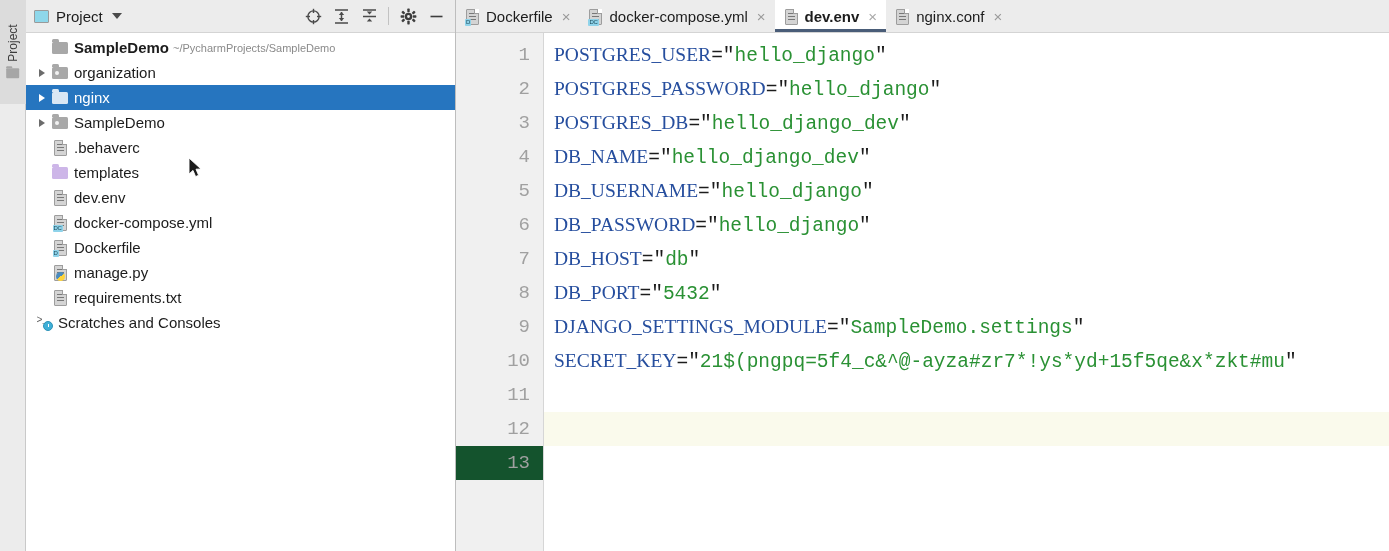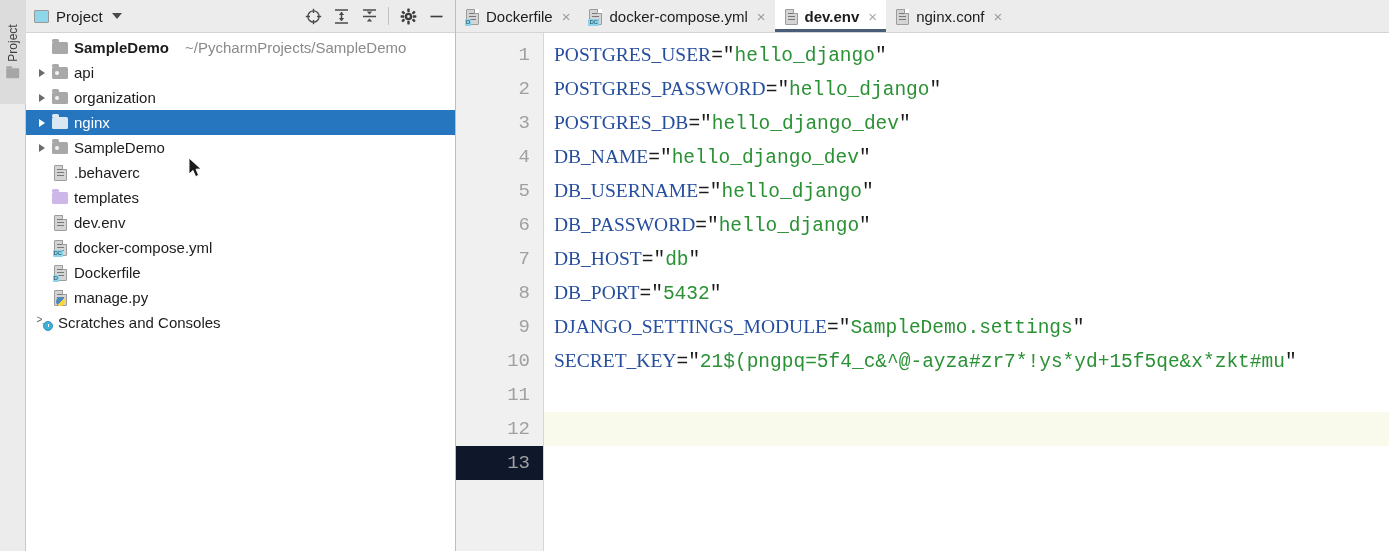--- a/index.html
+++ b/index.html
@@ -153,22 +153,22 @@
     border-left: 6px solid #6b6b6b;
   }
   .row.selected .arrow i { border-left-color: #ffffff; }
   .arrow.empty i { border: none; }
 
   .ico { width: 20px; height: 25px; display:flex; align-items:center; justify-content:center; flex:none; margin-right: 4px;}
   .label { line-height: 25px; }
   .label.bold { font-weight: bold; }
   .path {
     color: #8a8a8a;
-    margin-left: 16px;
-    font-size: 15px;
+    margin-left: 4px;
+    font-size: 11px;
   }
 
   
   .folder {
     width: 16px; height: 12px;
     background: #a8a8a8;
     border-radius: 1.5px;
     position: relative;
   }
   .folder::before {
@@ -341,21 +341,21 @@
   }
   .gnum {
     height: 34px;
     line-height: 34px;
     text-align: right;
     padding-right: 13px;
     font-family: "Liberation Mono", monospace;
     font-size: 19px;
     color: #a0a0a0;
   }
-  .gnum.caret { background: #0f172a; }
+  .gnum.caret { background: #14532d; }
   .code {
     flex: 1;
     padding-top: 5px;
     min-width: 0;
     overflow: hidden;
     position: relative;
   }
   .cline {
     height: 34px;
     line-height: 34px;
@@ -449,29 +449,20 @@
         <span class="arrow empty">
             <i></i>
           </span>
         <span class="ico">
             <span class="folder"></span>
           </span>
         <span class="label bold">SampleDemo</span>
         <span class="path">~/PycharmProjects/SampleDemo</span>
       </div>
 
-      <div class="row">
-        <span class="arrow">
-            <i></i>
-          </span>
-        <span class="ico">
-            <span class="folder src"></span>
-          </span>
-        <span class="label">api</span>
-      </div>
 
       <div class="row">
         <span class="arrow">
             <i></i>
           </span>
         <span class="ico">
             <span class="folder src"></span>
           </span>
         <span class="label">organization</span>
       </div>
@@ -567,20 +558,32 @@
         <span class="ico">
             <span class="file">
               <span class="lines"></span>
               <span class="corner"></span>
               <span class="pysnake"></span>
             </span>
           </span>
         <span class="label">manage.py</span>
       </div>
 
+      <div class="row">
+        <span class="arrow empty">
+            <i></i>
+          </span>
+        <span class="ico">
+            <span class="file">
+              <span class="lines"></span>
+              <span class="corner"></span>
+            </span>
+          </span>
+        <span class="label">requirements.txt</span>
+      </div>
 
 
       <div class="row">
         <span class="ico" style="margin-left:0;">
           <span class="scratchico">
               <span class="ch">&gt;_</span>
               <span class="clock"></span>
             </span>
         </span>
         <span class="label">Scratches and Consoles</span>

